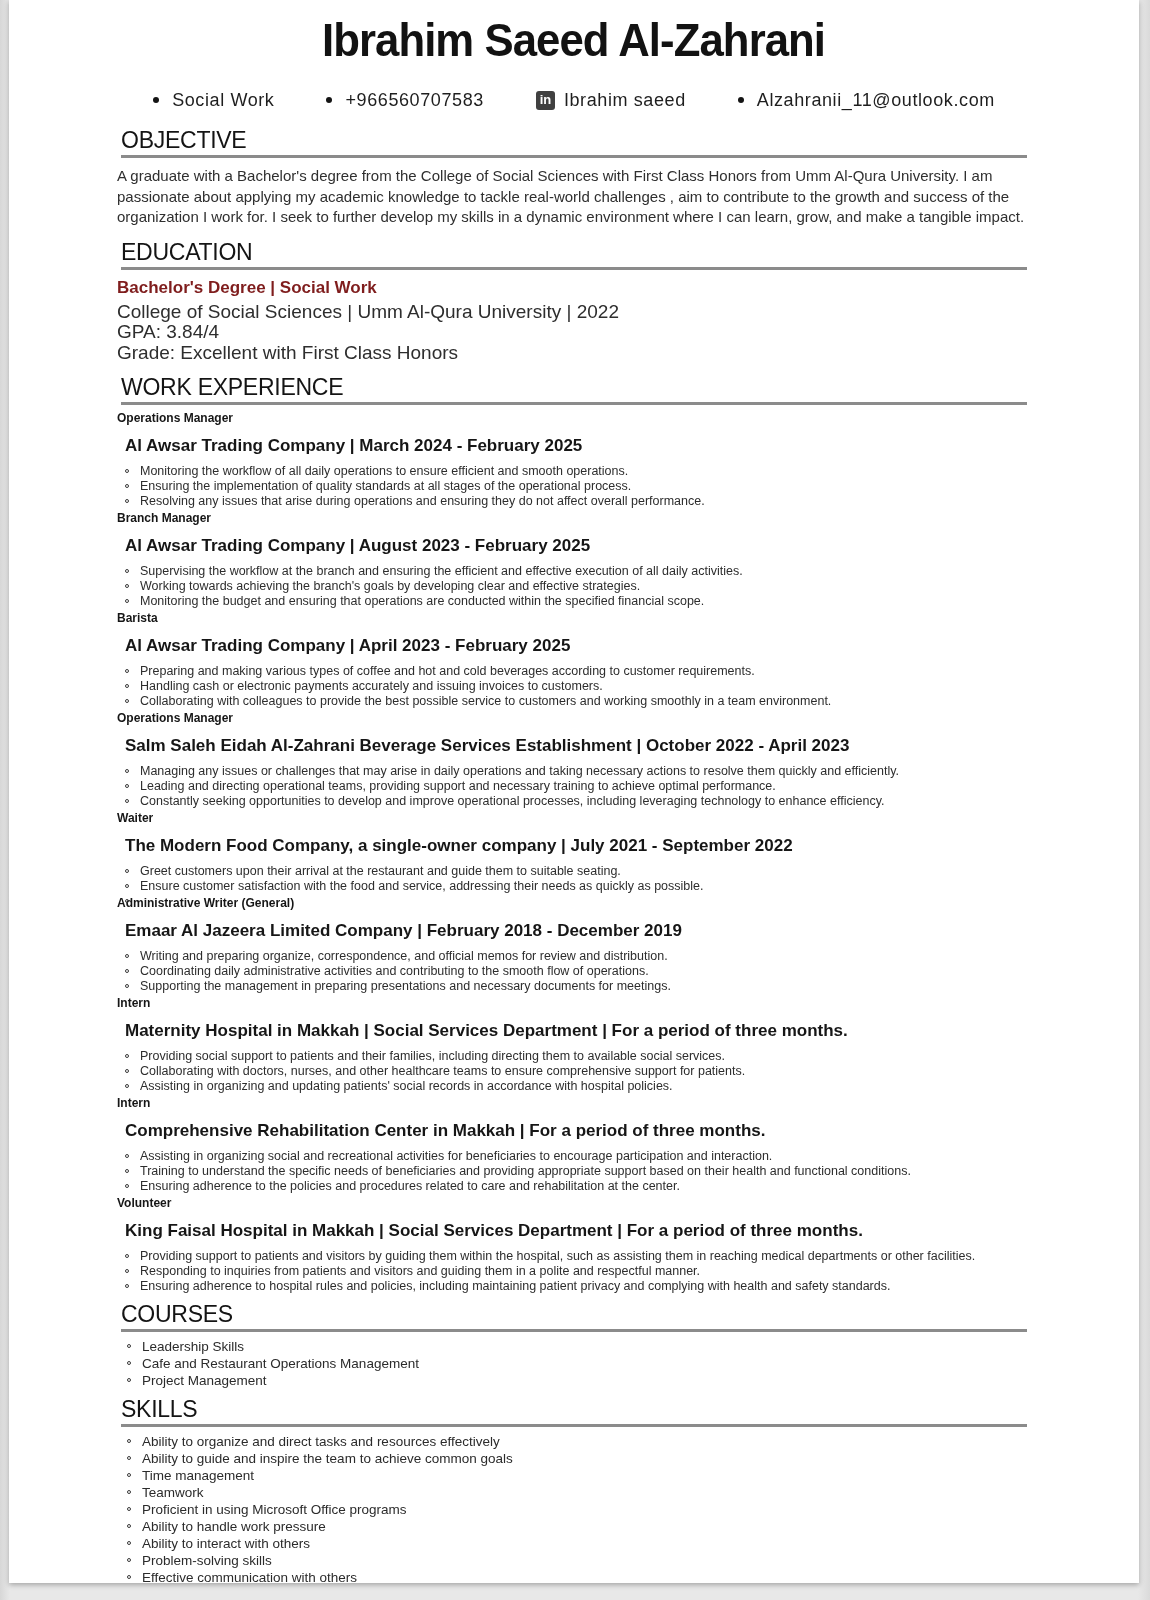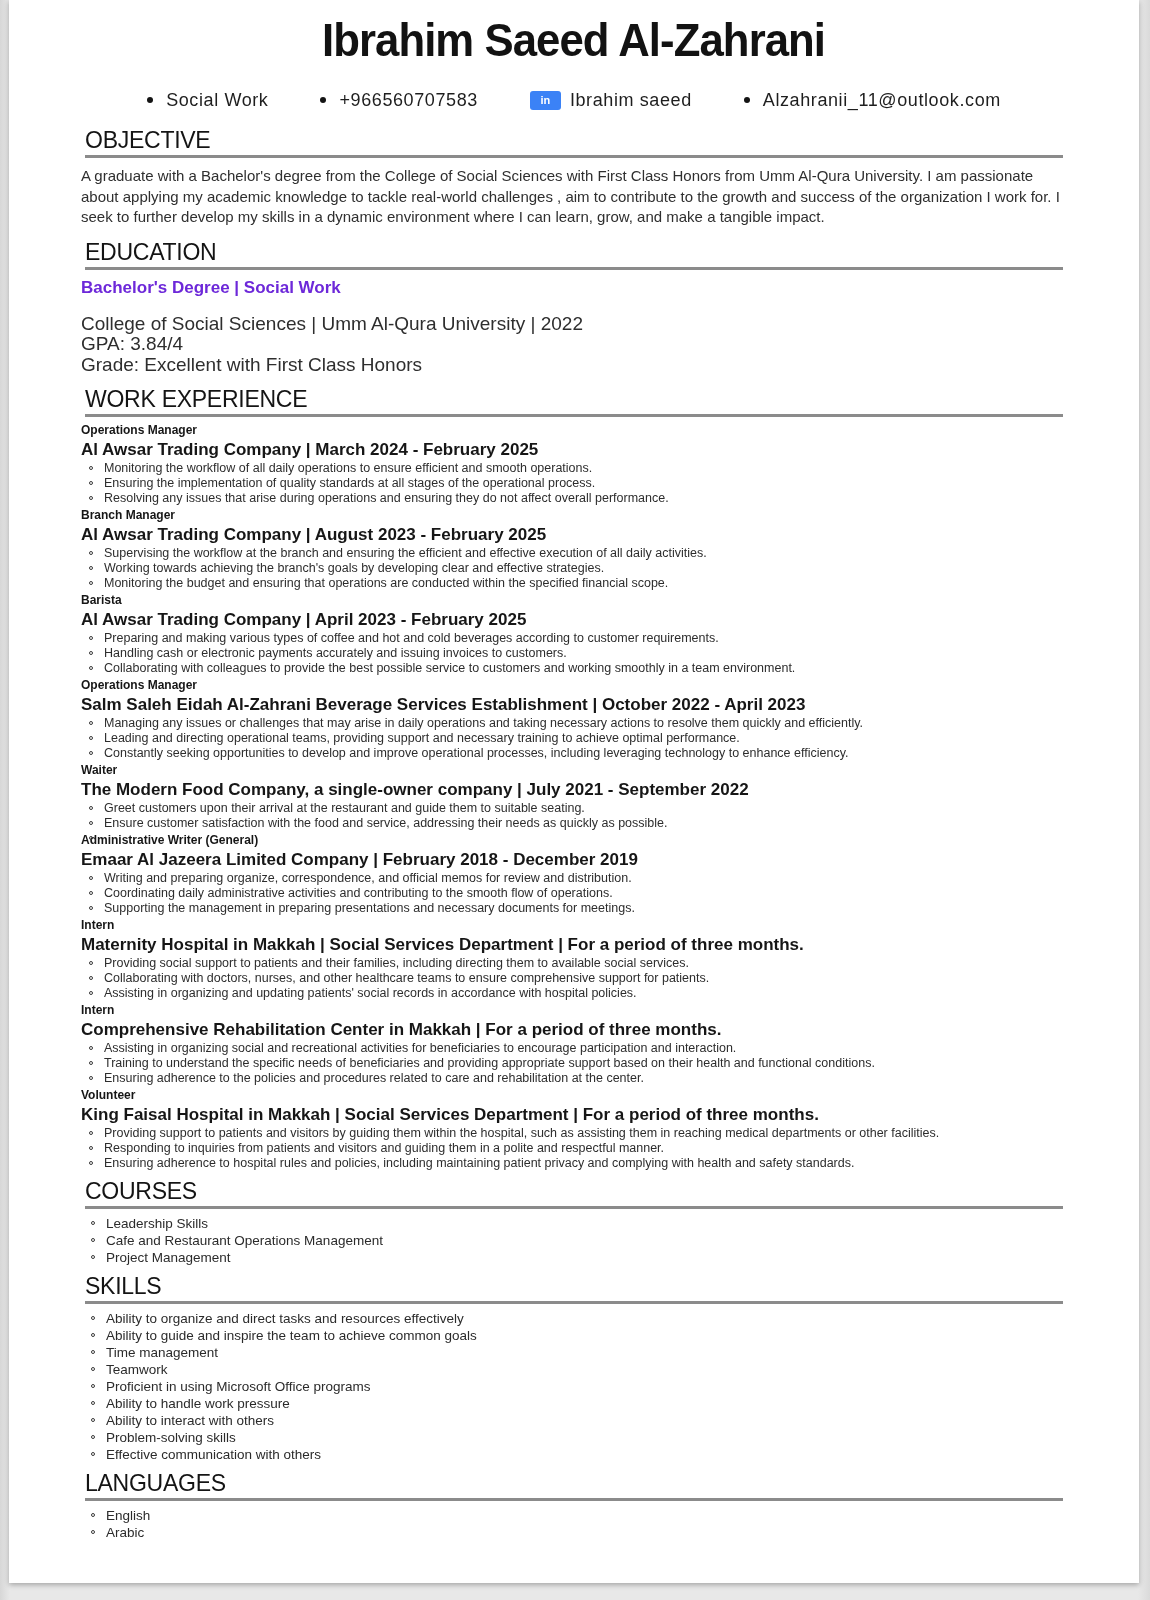--- a/index.html
+++ b/index.html
@@ -16,21 +16,21 @@
     overflow: hidden;
   }
   .page {
     position: absolute;
     left: 9px;
     right: 11px;
     top: 0;
     height: 1583px;
     background: #ffffff;
     box-shadow: 0 2px 5px rgba(0,0,0,.28);
-    padding: 0 72px;
+    padding: 0 108px;
     overflow: hidden;
   }
   
   .name {
     margin: 14px 0 0;
     text-align: center;
     font-size: 47px;
     line-height: 52px;
     font-weight: bold;
     color: #121212;
@@ -51,28 +51,28 @@
   .contact { display: inline-flex; align-items: center; white-space: nowrap; }
   .dot {
     width: 6px; height: 6px;
     background: #141414;
     border-radius: 50%;
     display: inline-block;
     margin-right: 13px;
     flex: 0 0 auto;
   }
   .li-icon {
-    width: 31px; height: 19px;
-    background: #3b82f6;
+    width: 19px; height: 19px;
+    background: #404040;
     color: #fff;
     border-radius: 3px;
     display: inline-flex;
     align-items: center;
     justify-content: center;
-    font-size: 11px;
+    font-size: 13px;
     font-weight: bold;
     letter-spacing: 0;
     margin-right: 9px;
     flex: 0 0 auto;
   }
   
   section { margin-top: 16px; }
   section.tight { margin-top: 12px; }
   section.tighter { margin-top: 8px; }
   .sec-h {
@@ -87,32 +87,32 @@
   .sec-h .cond { display: inline-block; transform: scaleX(.96); transform-origin: 0 50%; letter-spacing: -.3px; }
   
   .objective-text {
     margin: 8px 0 0;
     font-size: 15px;
     line-height: 20.5px;
     color: #2f2f2f;
   }
   
   .degree {
-    margin: 8px 0 16px;
+    margin: 8px 0 4px;
     font-size: 17px;
     line-height: 20px;
     font-weight: bold;
-    color: #6d28d9;
+    color: #7f1d1d;
   }
   .edu-lines { margin-top: 1px; }
   .edu-line { font-size: 19px; line-height: 20.5px; color: #2e2e2e; }
   
   .jobs { margin-top: 2px; }
   .job-title { margin: 0; font-size: 12px; line-height: 19px; font-weight: bold; color: #161616; }
-  .job-company { margin: 0; font-size: 17px; line-height: 20px; font-weight: bold; color: #161616; }
+  .job-company { margin: 8px; font-size: 17px; line-height: 20px; font-weight: bold; color: #161616; }
   ul.bullets { margin: 1px 0 0; padding: 0; list-style: none; }
   ul.bullets li {
     position: relative;
     font-size: 12.5px;
     line-height: 15px;
     color: #2d2d2d;
     padding-left: 23px;
   }
   .ring {
     position: absolute;

